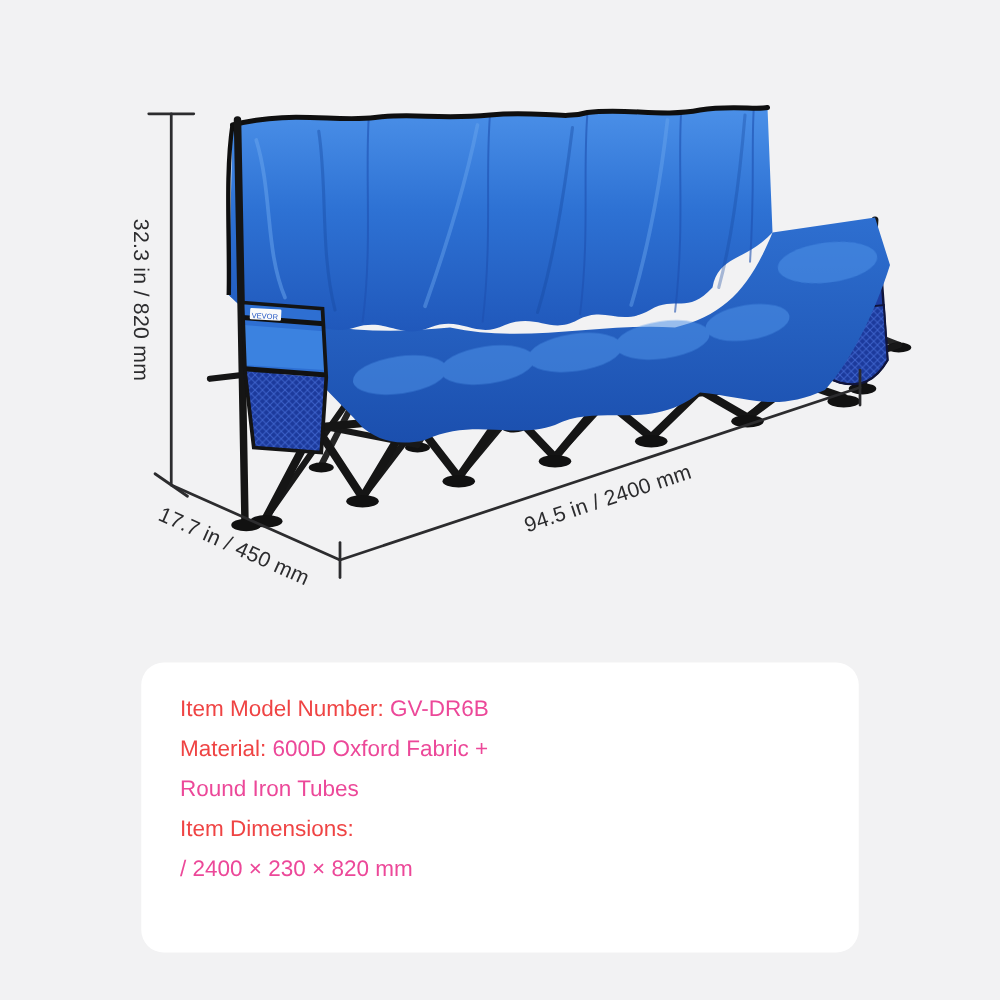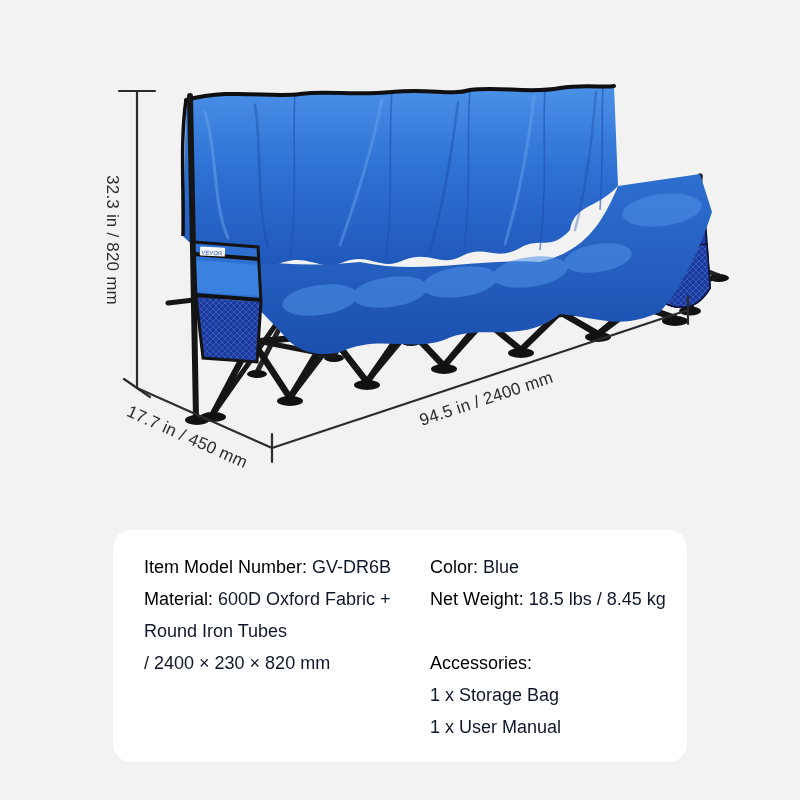--- a/index.html
+++ b/index.html
@@ -15,22 +15,22 @@
   .spec-card{
     position:absolute;left:113px;top:530px;width:574px;height:232px;
     background:#ffffff;border-radius:18px;
   }
   .spec-col{position:absolute;top:21px;font-size:18px;line-height:32px;color:#3d3d40;}
   .spec-col.left{left:31px;width:272px;}
   .spec-col.right{left:317px;width:246px;}
   .spec-row{margin:0;white-space:nowrap;}
   .spec-row.wrap{white-space:normal;}
   .spec-row.gap-above{margin-top:32px;}
-  .spec-label{color:#000000;}
-  .spec-value{color:#0f172a;}
+  .spec-label{color:#ef4444;}
+  .spec-value{color:#ec4899;}
 </style>
 </head>
 <body>
 
 <div class="stage">
 
   <svg width="800" height="530" viewBox="0 0 800 530">
     <defs>
       <linearGradient id="gradBack" x1="0" y1="0" x2="0" y2="1">
         <stop offset="0" stop-color="#4b90e8"></stop>
@@ -189,23 +189,17 @@
     <text class="dim-label" x="113" y="246" text-anchor="middle" transform="rotate(90 113 240)">32.3 in / 820 mm</text>
     <text class="dim-label" x="185" y="442" text-anchor="middle" transform="rotate(24 185 442)">17.7 in / 450 mm</text>
     <text class="dim-label" x="488" y="404" text-anchor="middle" transform="rotate(-18.3 488 404)">94.5 in / 2400 mm</text>
   </svg>
 
   
   <div class="spec-card">
     <div class="spec-col left">
       <p class="spec-row"><span class="spec-label">Item Model Number: </span><span class="spec-value">GV-DR6B</span></p>
       <p class="spec-row wrap"><span class="spec-label">Material: </span><span class="spec-value">600D Oxford Fabric + Round Iron Tubes</span></p>
+      <p class="spec-row"><span class="spec-label">Item Dimensions:</span></p>
       <p class="spec-row"><span class="spec-value">/ 2400 × 230 × 820 mm</span></p>
-    </div>
-    <div class="spec-col right">
-      <p class="spec-row"><span class="spec-label">Color: </span><span class="spec-value">Blue</span></p>
-      <p class="spec-row"><span class="spec-label">Net Weight: </span><span class="spec-value">18.5 lbs / 8.45 kg</span></p>
-      <p class="spec-row gap-above"><span class="spec-label">Accessories:</span></p>
-      <p class="spec-row"><span class="spec-value">1 x Storage Bag</span></p>
-      <p class="spec-row"><span class="spec-value">1 x User Manual</span></p>
     </div>
   </div>
 </div>
 
 </body></html>

